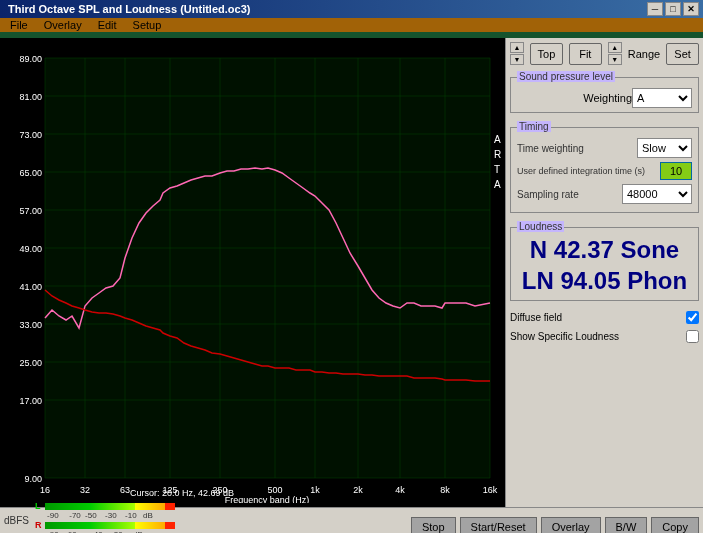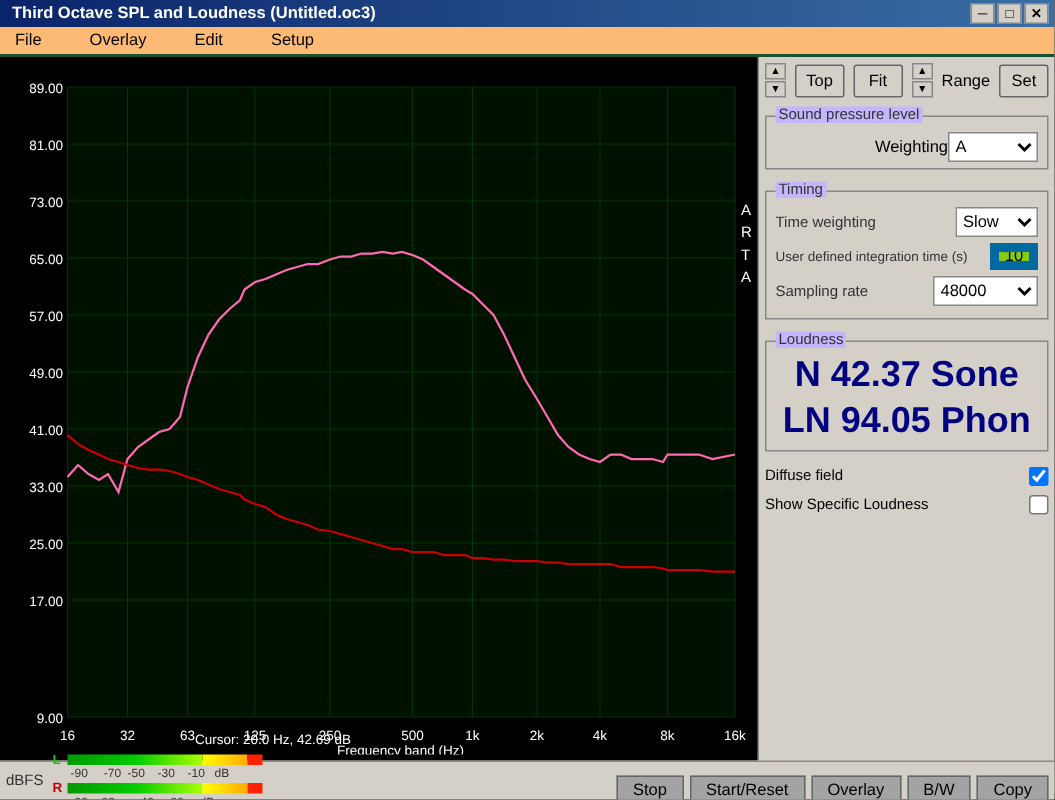--- a/index.html
+++ b/index.html
@@ -37,27 +37,27 @@
       display: flex;
       align-items: center;
       justify-content: center;
       font-size: 9px;
       cursor: pointer;
       color: black;
     }
 
     
     #menu-bar {
-      background: #fdba74;
+      background: #a16207;
       height: 20px;
       display: flex;
       align-items: center;
       padding: 0 4px;
-      border-bottom: 2px solid #14532d;
-      gap: 20px;
+      border-bottom: 6px solid #14532d;
+      gap: 4px;
     }
     .menu-item {
       padding: 2px 6px;
       cursor: pointer;
       font-size: 11px;
     }
 
     
     #main-layout {
       display: flex;
@@ -170,21 +170,21 @@
       margin-bottom: 4px;
     }
     .timing-label {
       font-size: 10px;
       color: #333;
       flex: 1;
     }
     .timing-input {
       width: 40px;
       height: 18px;
-      border: 6px solid #0369a1;
+      border: 1px solid #0369a1;
       font-size: 11px;
       text-align: center;
       background: #84cc16;
     }
 
     
     .loudness-value {
       font-size: 24px;
       font-weight: bold;
       color: #000080;

